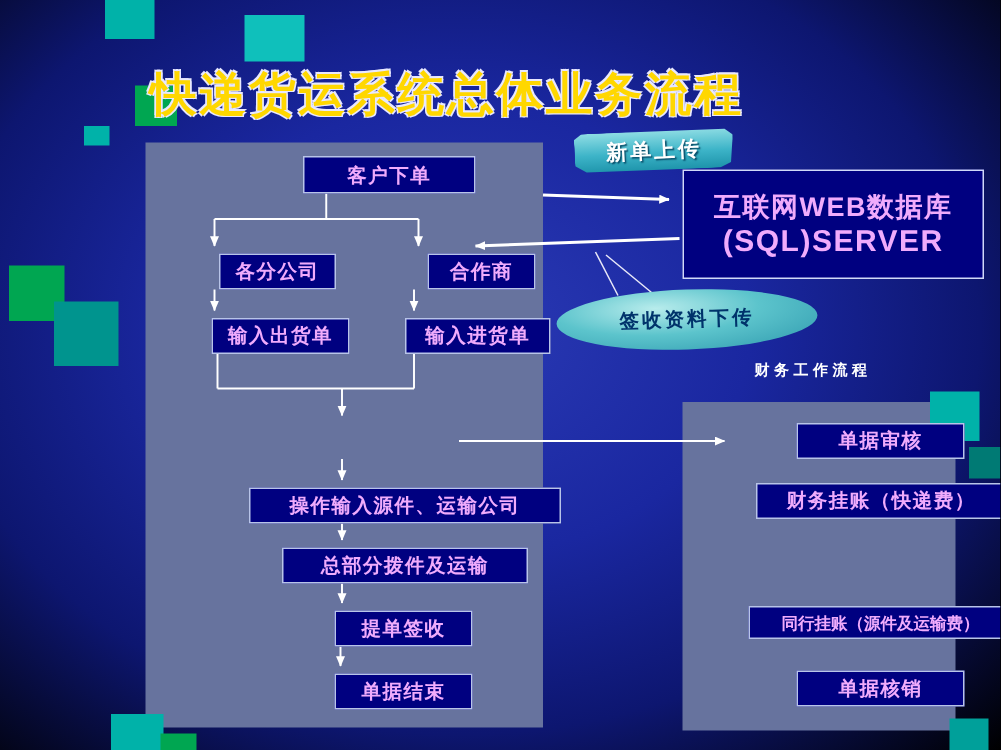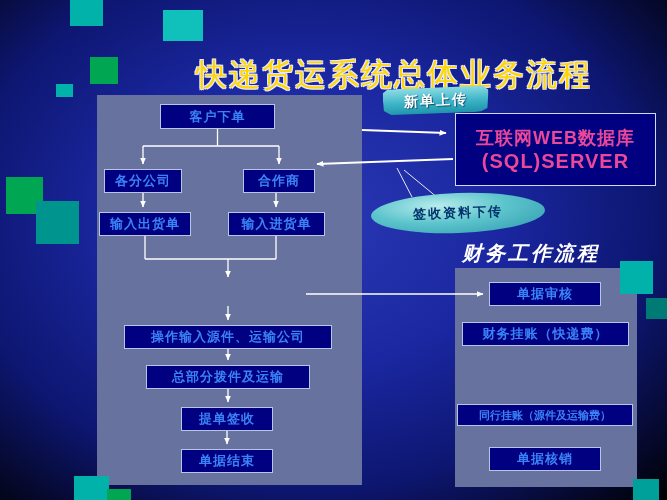--- a/index.html
+++ b/index.html
@@ -3,41 +3,41 @@
 <meta charset="utf-8">
 <style>
   html,body { margin:0; padding:0; background:#000; }
   .slide {
     position:relative; width:667px; height:500px; overflow:hidden;
     font-family:"Liberation Sans","DejaVu Sans",sans-serif;
     background: radial-gradient(ellipse at 46% 44%, #2a3ab5 0%, #1a27a0 38%, #0d1670 68%, #000000 100%);
   }
   .sq { position:absolute; z-index:2; }
   .title {
-    position:absolute; left:100px; top:42px; width:480px; margin:12px;
-    text-align:right; font-size:31px; font-weight:normal; color:#ffd700;
+    position:absolute; left:100px; top:42px; width:480px; margin:0;
+    text-align:left; font-size:31px; font-weight:bold; color:#ffd700;
     letter-spacing:2px; z-index:3;
     text-shadow:-1px -1px 0 #e8e8ff, 1px -1px 0 #e8e8ff, -1px 1px 0 #e8e8ff, 1px 1px 0 #e8e8ff;
   }
   .panel { position:absolute; background:#67739e; z-index:1; }
   .left-panel  { left:97px;  top:95px;  width:265px; height:390px; }
   .right-panel { left:455px; top:268px; width:182px; height:219px; }
   .connectors { position:absolute; left:0; top:0; z-index:2; pointer-events:none; }
   .fbox {
     position:absolute; box-sizing:border-box; z-index:3;
     background:#000080; border:1px solid #b8c4e8;
-    color:#3b82f6; font-weight:bold; font-size:13px; letter-spacing:1px;
-    display:flex; align-items:center; justify-content:center; text-align:center;
+    color:#f0abfc; font-weight:bold; font-size:13px; letter-spacing:1px;
+    display:flex; align-items:center; justify-content:center; text-align:center;margin-left:42px;
   }
   .fbox.small { font-size:11px; letter-spacing:0; }
   .db-box {
     position:absolute; left:455px; top:113px; width:201px; height:73px;
     box-sizing:border-box; background:#000080; border:1px solid #d0d8f8; z-index:3;
     display:flex; flex-direction:column; align-items:center; justify-content:center;
-    color:#ec4899; font-weight:bold;
+    color:#f0abfc; font-weight:bold;
   }
   .db-line1 { font-size:18px; letter-spacing:1px; }
   .db-line2 { font-size:20px; letter-spacing:1px; }
   .banner {
     position:absolute; left:383px; top:87px; width:106px; height:27px; z-index:3;
     background:linear-gradient(180deg,#8fdde4 0%, #3db4c8 55%, #1d93aa 100%);
     transform:rotate(-3deg);
     clip-path:polygon(0% 14%, 5% 0%, 95% 5%, 100% 20%, 98% 88%, 91% 100%, 7% 95%, 0% 78%);
     display:flex; align-items:center; justify-content:center;
     color:#fff; font-weight:bold; font-size:14px; letter-spacing:2px;
@@ -46,21 +46,21 @@
   .ellipse {
     position:absolute; left:371px; top:193px; width:174px; height:40px; z-index:3;
     border-radius:50%;
     background:radial-gradient(ellipse at 38% 30%, #b8ecec 0%, #5cc4cc 45%, #2f9aae 100%);
     transform:rotate(-2deg);
     display:flex; align-items:center; justify-content:center;
     color:#00336b; font-weight:bold; font-size:13px; letter-spacing:2px;
   }
   .finance-title {
     position:absolute; left:462px; top:240px; width:160px; z-index:3;
-    color:#ffffff; font-weight:bold; font-size:20px; letter-spacing:3px;font-style:italic;
+    text-align:center; color:#ffffff; font-weight:bold; font-size:10px; letter-spacing:3px;
   }
 </style>
 </head>
 <body>
 
 <div class="slide">
 
   <div class="sq" style="left:70px;top:0;width:33px;height:26px;background:#00b2a9;"></div>
   <div class="sq" style="left:163px;top:10px;width:40px;height:31px;background:#0fc0bb;"></div>
   <div class="sq" style="left:90px;top:57px;width:28px;height:27px;background:#00a651;"></div>

